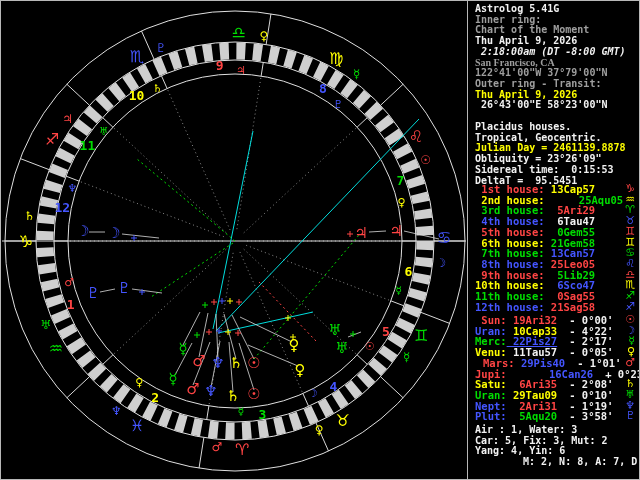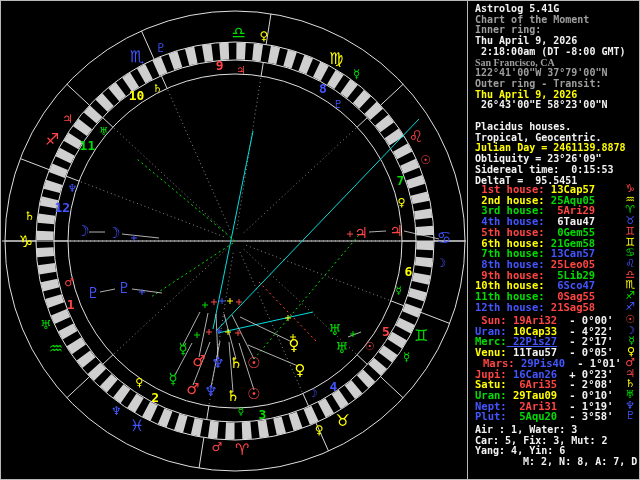--- a/index.html
+++ b/index.html
@@ -174,59 +174,59 @@
       <text x="232" y="395" fill="#ffff00" font-size="15" text-anchor="middle" dominant-baseline="central" font-family="&quot;DejaVu Sans&quot;, sans-serif" font-weight="normal">♄</text>
       <text x="253" y="362" fill="#ff4444" font-size="15" text-anchor="middle" dominant-baseline="central" font-family="&quot;DejaVu Sans&quot;, sans-serif" font-weight="normal">☉</text>
       <text x="253" y="393" fill="#ff4444" font-size="15" text-anchor="middle" dominant-baseline="central" font-family="&quot;DejaVu Sans&quot;, sans-serif" font-weight="normal">☉</text>
       <text x="293" y="344" fill="#ffff00" font-size="15" text-anchor="middle" dominant-baseline="central" font-family="&quot;DejaVu Sans&quot;, sans-serif" font-weight="normal">♀</text>
       <text x="299" y="369" fill="#ffff00" font-size="15" text-anchor="middle" dominant-baseline="central" font-family="&quot;DejaVu Sans&quot;, sans-serif" font-weight="normal">♀</text>
     </svg>
   <div class="divider"></div>
   <div class="panel">
     <div class="sec sec-info" id="sec-info">
         <div class="line" style="color: rgb(242, 242, 242);">Astrolog 5.41G</div>
+        <div class="line" style="color: rgb(158, 158, 158);">Inner ring:</div>
         <div class="line" style="color: rgb(158, 158, 158);">Chart of the Moment</div>
-        <div class="line" style="color: rgb(158, 158, 158);">Inner ring:</div>
         <div class="line" style="color: rgb(242, 242, 242);">Thu April 9, 2026</div>
-        <div class="line" style="color: rgb(242, 242, 242);"> 2:18:00am (DT -8:00 GMT)</div>
+        <div class="line" style="color: rgb(242, 242, 242); font-style: italic;"> 2:18:00am (DT -8:00 GMT)</div>
         <div class="line" style="color: rgb(158, 158, 158); font-family: Liberation Serif, serif;">San Francisco, CA</div>
         <div class="line" style="color: rgb(158, 158, 158);">122°41'00"W 37°79'00"N</div>
         <div class="line" style="color: rgb(158, 158, 158);">Outer ring - Transit:</div>
         <div class="line" style="color: rgb(255, 255, 0);">Thu April 9, 2026</div>
         <div class="line" style="color: rgb(242, 242, 242);"> 26°43'00"E 58°23'00"N</div>
       </div>
     <div class="sec sec-calc" id="sec-calc">
         <div class="line" style="color: rgb(242, 242, 242);">Placidus houses.</div>
         <div class="line" style="color: rgb(242, 242, 242);">Tropical, Geocentric.</div>
         <div class="line" style="color: rgb(255, 255, 0);">Julian Day = 2461139.8878</div>
         <div class="line" style="color: rgb(242, 242, 242);">Obliquity = 23°26'09"</div>
         <div class="line" style="color: rgb(242, 242, 242);">Sidereal time:  0:15:53</div>
         <div class="line" style="color: rgb(242, 242, 242);">DeltaT =  95.5451</div>
       </div>
     <div class="sec sec-houses" id="sec-houses">
         <div class="prow"><span style="color: rgb(255, 68, 68);"> 1st house:</span><span style="color: rgb(255, 255, 0);"> 13Cap57</span><span class="gl" style="color: rgb(255, 68, 68);">♑</span></div>
-        <div class="prow"><span style="color: rgb(255, 255, 0);"> 2nd house:</span><span style="color: rgb(0, 221, 0);"> 25Aqu05</span><span class="gl" style="color: rgb(255, 255, 0);">♒</span></div>
+        <div class="prow"><span style="color: rgb(255, 255, 0);"> 2nd house:</span><span style="color: rgb(0, 221, 0); margin-left: 28px;"> 25Aqu05</span><span class="gl" style="color: rgb(255, 255, 0);">♒</span></div>
         <div class="prow"><span style="color: rgb(0, 221, 0);"> 3rd house:</span><span style="color: rgb(255, 68, 68);">  5Ari29</span><span class="gl" style="color: rgb(0, 221, 0);">♈</span></div>
         <div class="prow"><span style="color: rgb(68, 85, 255);"> 4th house:</span><span style="color: rgb(242, 242, 242);">  6Tau47</span><span class="gl" style="color: rgb(68, 85, 255);">♉</span></div>
         <div class="prow"><span style="color: rgb(255, 68, 68);"> 5th house:</span><span style="color: rgb(0, 221, 0);">  0Gem55</span><span class="gl" style="color: rgb(255, 68, 68);">♊</span></div>
         <div class="prow"><span style="color: rgb(255, 255, 0);"> 6th house:</span><span style="color: rgb(0, 221, 0);"> 21Gem58</span><span class="gl" style="color: rgb(255, 255, 0);">♊</span></div>
         <div class="prow"><span style="color: rgb(0, 221, 0);"> 7th house:</span><span style="color: rgb(68, 85, 255);"> 13Can57</span><span class="gl" style="color: rgb(0, 221, 0);">♋</span></div>
         <div class="prow"><span style="color: rgb(68, 85, 255);"> 8th house:</span><span style="color: rgb(255, 68, 68);"> 25Leo05</span><span class="gl" style="color: rgb(68, 85, 255);">♌</span></div>
         <div class="prow"><span style="color: rgb(255, 68, 68);"> 9th house:</span><span style="color: rgb(0, 221, 0);">  5Lib29</span><span class="gl" style="color: rgb(255, 68, 68);">♎</span></div>
         <div class="prow"><span style="color: rgb(255, 255, 0);">10th house:</span><span style="color: rgb(68, 85, 255);">  6Sco47</span><span class="gl" style="color: rgb(255, 255, 0);">♏</span></div>
         <div class="prow"><span style="color: rgb(0, 221, 0);">11th house:</span><span style="color: rgb(255, 68, 68);">  0Sag55</span><span class="gl" style="color: rgb(0, 221, 0);">♐</span></div>
         <div class="prow"><span style="color: rgb(68, 85, 255);">12th house:</span><span style="color: rgb(255, 68, 68);"> 21Sag58</span><span class="gl" style="color: rgb(68, 85, 255);">♐</span></div>
       </div>
     <div class="sec sec-planets" id="sec-planets">
         <div class="prow"><span style="color: rgb(255, 68, 68);"> Sun:</span><span style="color: rgb(255, 68, 68);"> 19Ari32</span><span class="del" style="color: rgb(242, 242, 242);">- 0°00'</span><span class="gl" style="color: rgb(255, 68, 68);">☉</span></div>
         <div class="prow"><span style="color: rgb(68, 85, 255);">Uran:</span><span style="color: rgb(255, 255, 0);"> 10Cap33</span><span class="del" style="color: rgb(242, 242, 242);">- 4°22'</span><span class="gl" style="color: rgb(68, 85, 255);">☽</span></div>
         <div class="prow"><span style="color: rgb(0, 221, 0);">Merc:</span><span style="color: rgb(68, 85, 255); text-decoration: underline;"> 22Pis27</span><span class="del" style="color: rgb(242, 242, 242);">- 2°17'</span><span class="gl" style="color: rgb(0, 221, 0);">☿</span></div>
         <div class="prow"><span style="color: rgb(255, 255, 0);">Venu:</span><span style="color: rgb(242, 242, 242);"> 11Tau57</span><span class="del" style="color: rgb(242, 242, 242);">- 0°05'</span><span class="gl" style="color: rgb(255, 255, 0);">♀</span></div>
         <div class="prow"><span style="color: rgb(255, 68, 68); padding-left: 8px;">Mars:</span><span style="color: rgb(68, 85, 255);"> 29Pis40</span><span class="del" style="color: rgb(242, 242, 242);">- 1°01'</span><span class="gl" style="color: rgb(255, 68, 68);">♂</span></div>
-        <div class="prow"><span style="color: rgb(255, 68, 68);">Jupi:</span><span style="color: rgb(68, 85, 255);"> 16Can26</span><span class="del" style="color: rgb(242, 242, 242);">+ 0°23'</span><span class="gl" style="color: rgb(255, 68, 68);">♃</span></div>
+        <div class="prow"><span style="color: rgb(255, 68, 68);">Jupi:</span><span style="color: rgb(68, 85, 255); margin-left: 36px;"> 16Can26</span><span class="del" style="color: rgb(242, 242, 242);">+ 0°23'</span><span class="gl" style="color: rgb(255, 68, 68);">♃</span></div>
         <div class="prow"><span style="color: rgb(255, 255, 0);">Satu:</span><span style="color: rgb(255, 68, 68);">  6Ari35</span><span class="del" style="color: rgb(242, 242, 242);">- 2°08'</span><span class="gl" style="color: rgb(255, 255, 0);">♄</span></div>
         <div class="prow"><span style="color: rgb(0, 221, 0);">Uran:</span><span style="color: rgb(255, 255, 0);"> 29Tau09</span><span class="del" style="color: rgb(242, 242, 242);">- 0°10'</span><span class="gl" style="color: rgb(0, 221, 0);">♅</span></div>
         <div class="prow"><span style="color: rgb(68, 85, 255);">Nept:</span><span style="color: rgb(255, 68, 68);">  2Ari31</span><span class="del" style="color: rgb(242, 242, 242);">- 1°19'</span><span class="gl" style="color: rgb(68, 85, 255);">♆</span></div>
         <div class="prow"><span style="color: rgb(68, 85, 255);">Plut:</span><span style="color: rgb(0, 221, 0);">  5Aqu20</span><span class="del" style="color: rgb(242, 242, 242);">- 3°58'</span><span class="gl" style="color: rgb(68, 85, 255);">♇</span></div>
       </div>
     <div class="sec sec-summary" id="sec-summary">
         <div class="line" style="color: rgb(242, 242, 242);">Air : 1, Water: 3</div>
         <div class="line" style="color: rgb(242, 242, 242);">Car: 5, Fix: 3, Mut: 2</div>
         <div class="line" style="color: rgb(242, 242, 242);">Yang: 4, Yin: 6</div>
         <div class="line" style="color: rgb(242, 242, 242); padding-left: 48px;">M: 2, N: 8, A: 7, D: 3</div>

